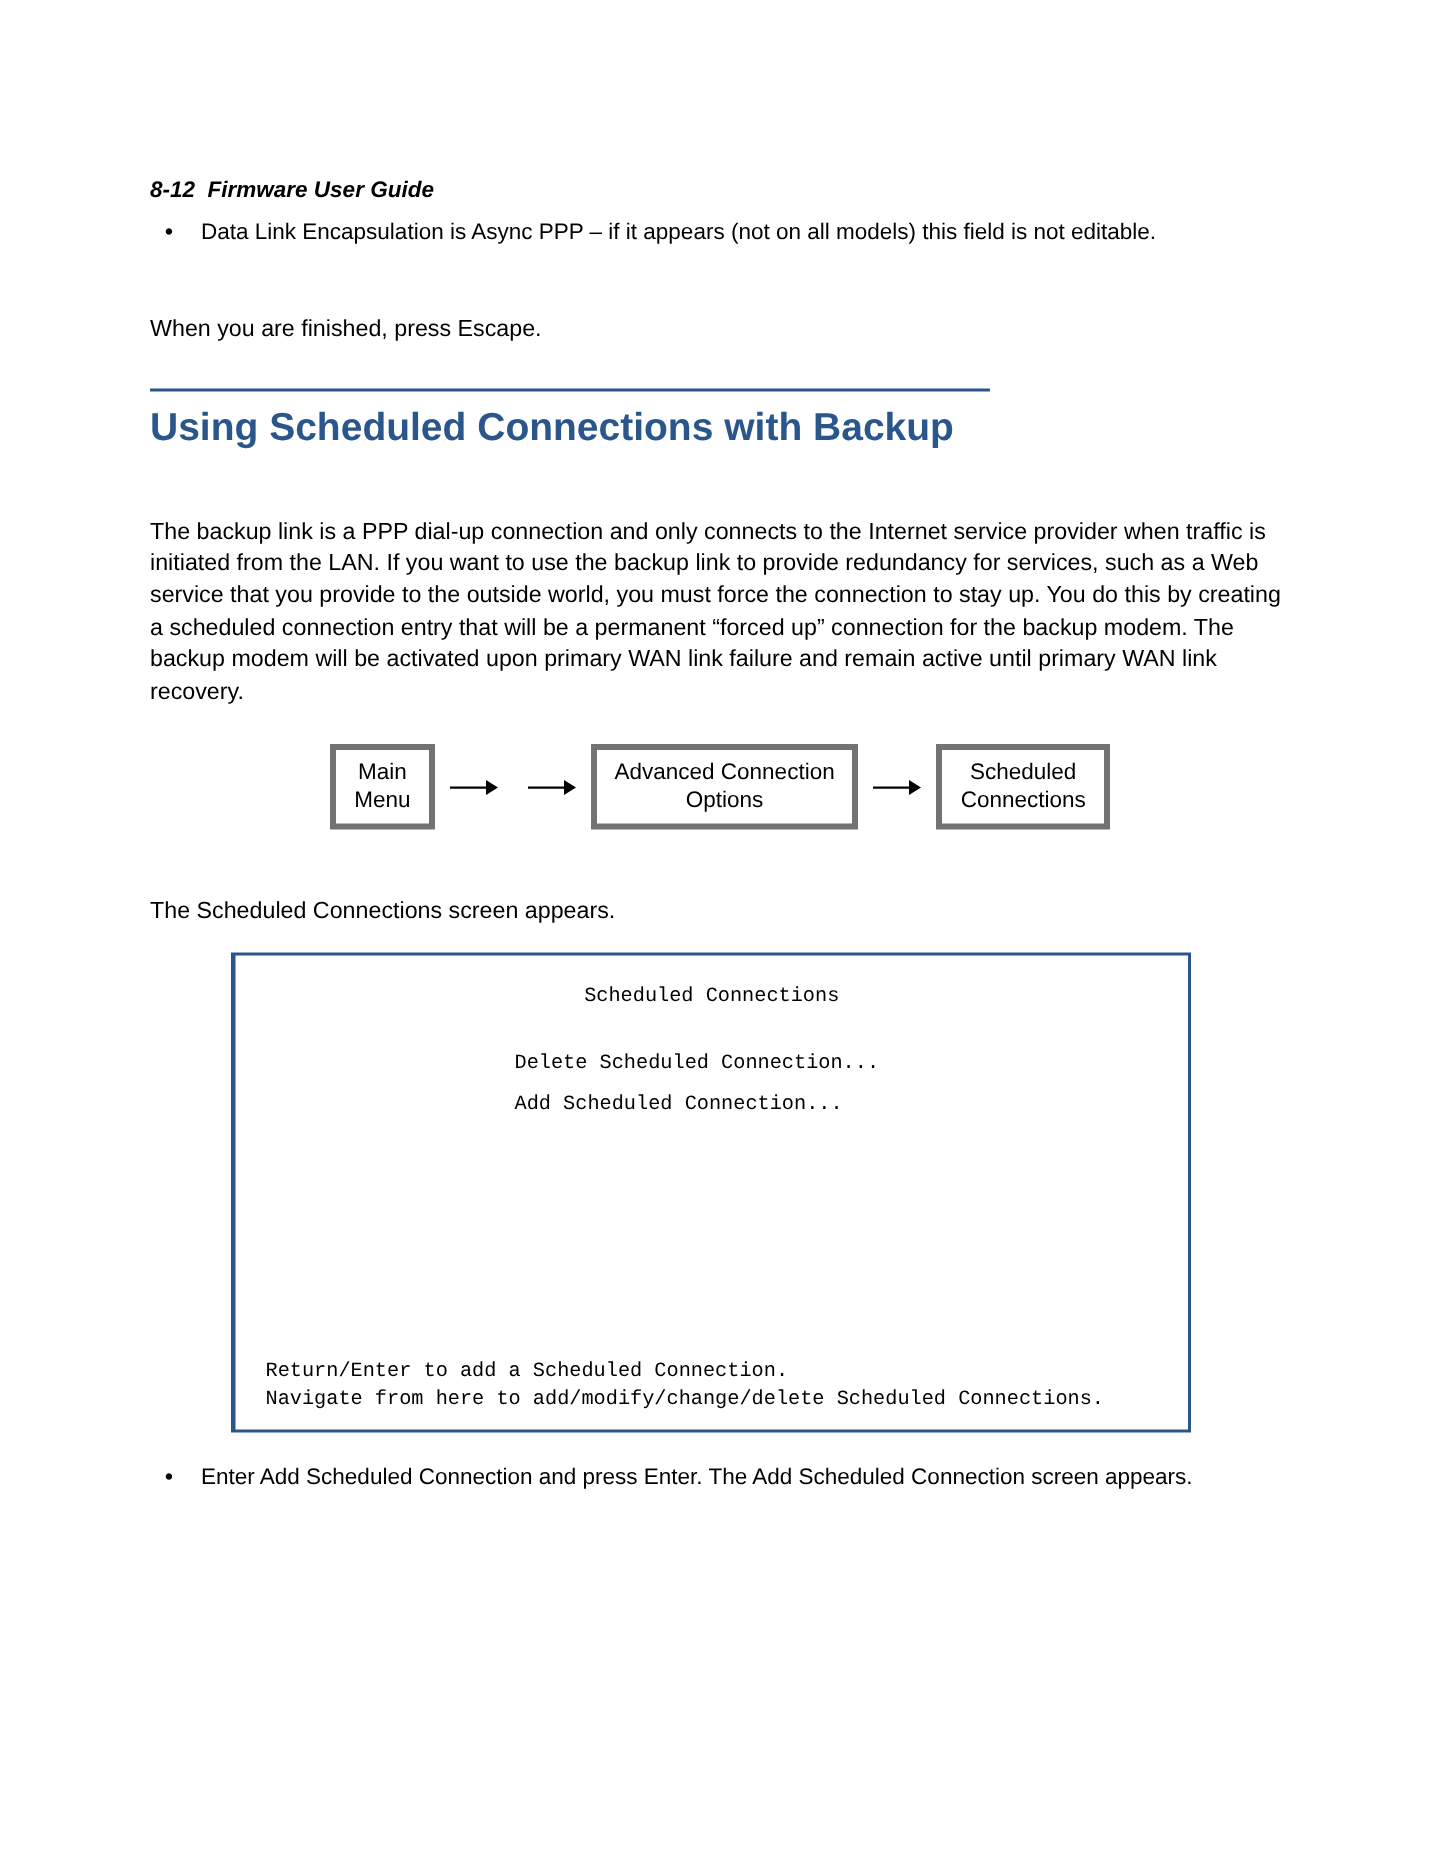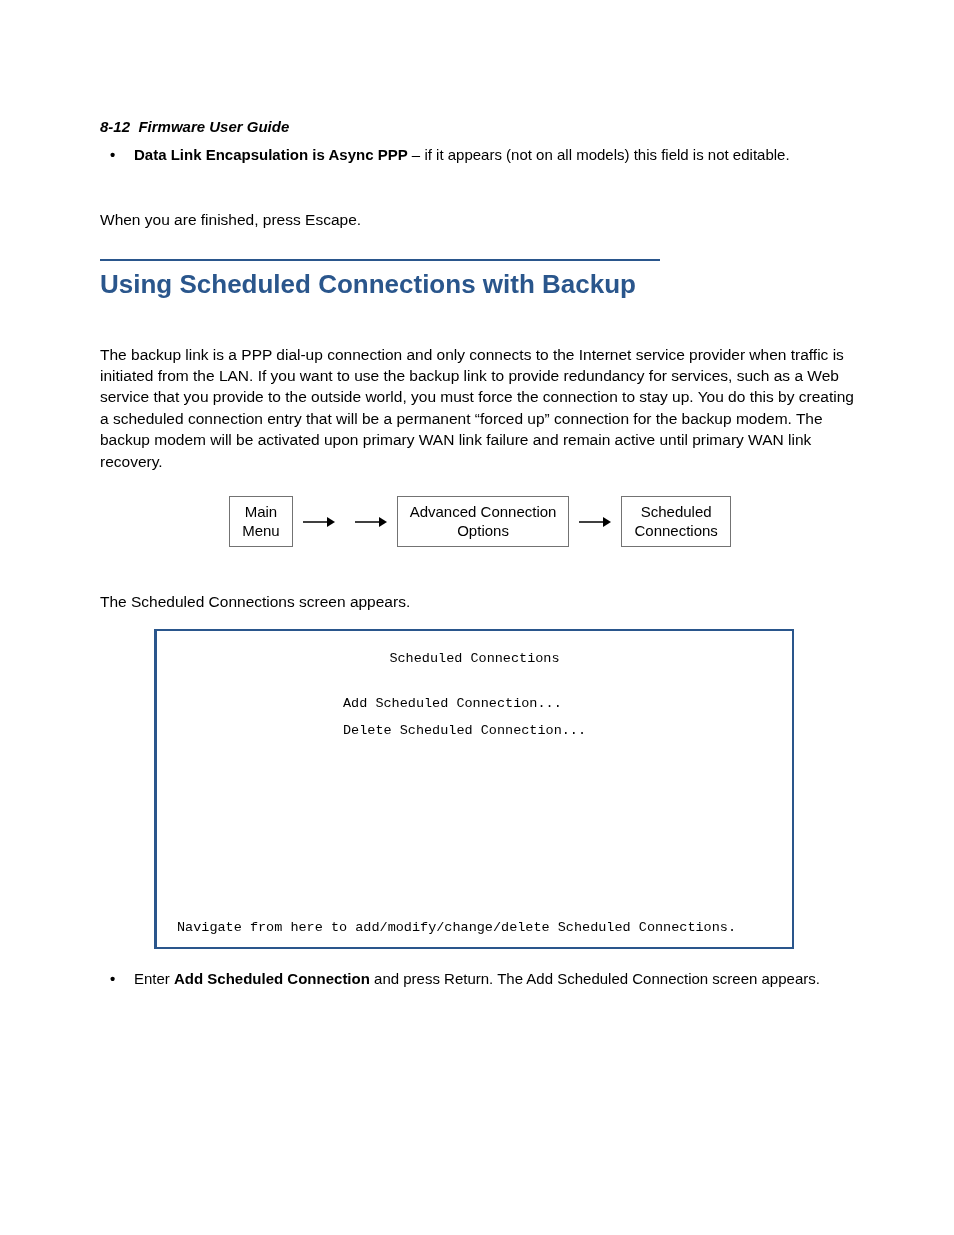--- a/index.html
+++ b/index.html
@@ -51,21 +51,21 @@
     margin:0 0 24px 0;
   }
   
   .flow{
     display:flex;
     align-items:center;
     justify-content:center;
     margin:24px 0 26px 0;
   }
   .fbox{
-    border:1px solid #737373;
+    border:4px solid #737373;
     padding:6px 12px;
     text-align:center;
     font-size:15px;
     line-height:1.25;
     white-space:pre-line;
   }
   .arrow{
     margin:0 10px;
     display:flex;
     align-items:center;
@@ -88,21 +88,21 @@
     display:flex;
     flex-direction:column;
   }
   .term-title{text-align:center;margin-bottom:24px;}
   .term-item{margin-left:172px;margin-bottom:6px;}
   .term-footer{
     margin-top:auto;
     margin-left:6px;
     line-height:1.35;
   }
-  .bold{font-weight:bold;}
+  .bold{font-weight:normal;}
 </style>
 </head>
 <body>
 
 <div class="page">
 
   <div class="running-head">
     <span>8-12</span>&nbsp;&nbsp;<span>Firmware User Guide</span>
   </div>
 
@@ -146,27 +146,28 @@
         </svg>
     </div>
     <div class="fbox">Scheduled
 Connections</div>
   </div>
 
   <div class="para">The Scheduled Connections screen appears.</div>
 
   <div class="term">
     <div class="term-title">Scheduled Connections</div>
+    <div class="term-item">Delete Scheduled Connection...</div>
     <div class="term-item">Add Scheduled Connection...</div>
-    <div class="term-item">Delete Scheduled Connection...</div>
     <div class="term-footer">
+      <div>Return/Enter to add a Scheduled Connection.</div>
       <div>Navigate from here to add/modify/change/delete Scheduled Connections.</div>
     </div>
   </div>
 
   <div class="bullet-row">
     <div class="bullet-dot">•</div>
     <div>
-      <span>Enter </span><span class="bold">Add Scheduled Connection</span><span> and press Return. The Add Scheduled Connection screen appears.</span>
+      <span>Enter </span><span class="bold">Add Scheduled Connection</span><span> and press Enter. The Add Scheduled Connection screen appears.</span>
     </div>
   </div>
 
 </div>
 
 </body></html>

